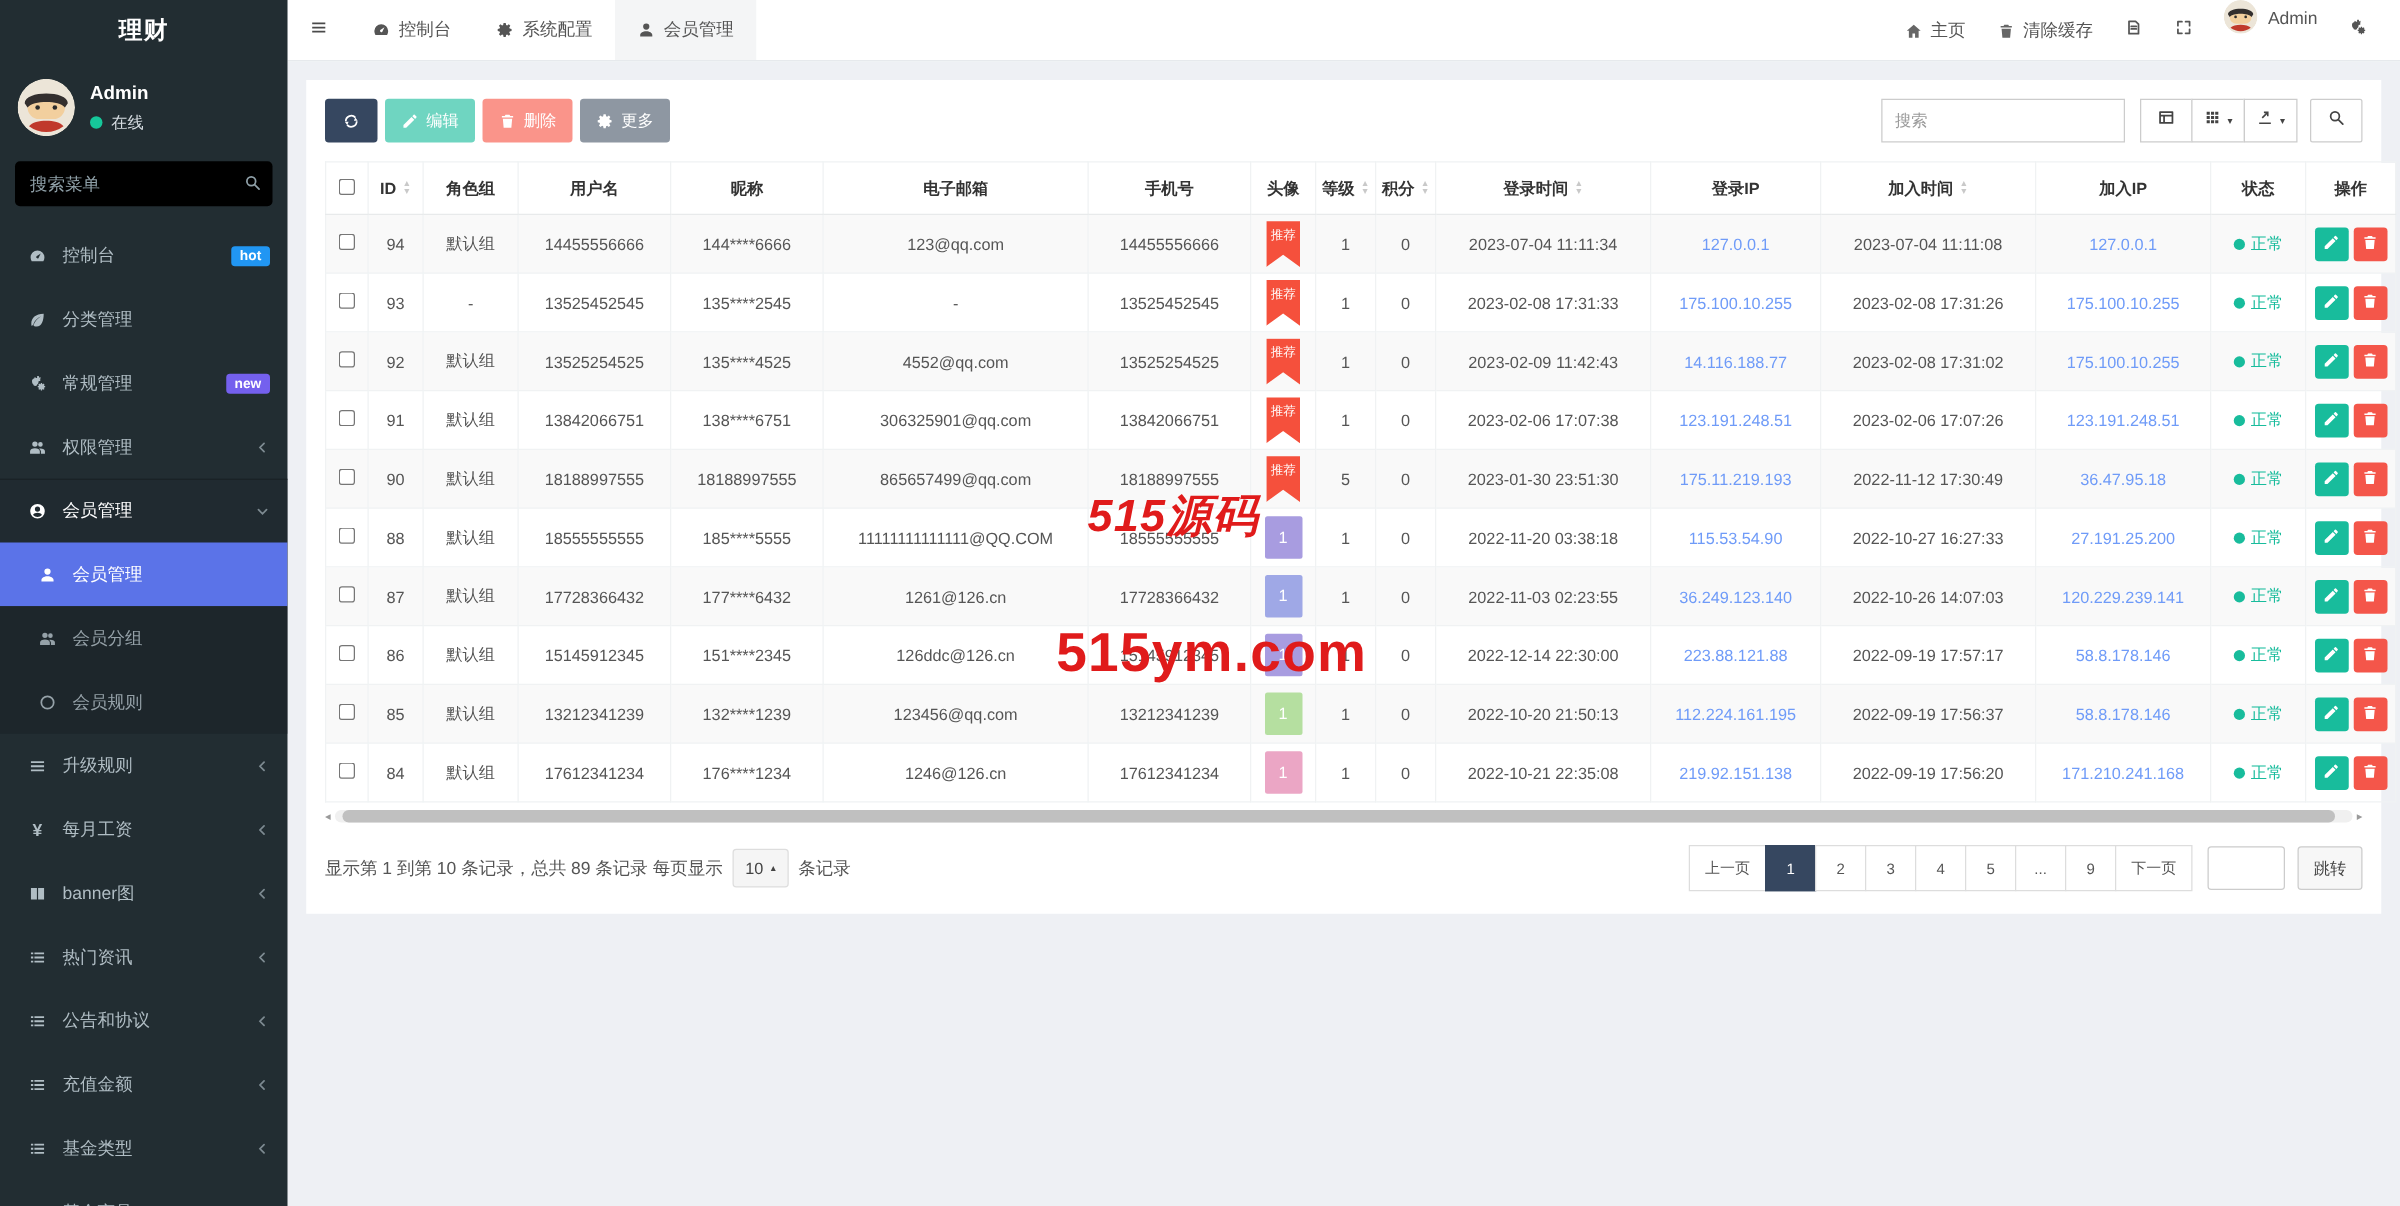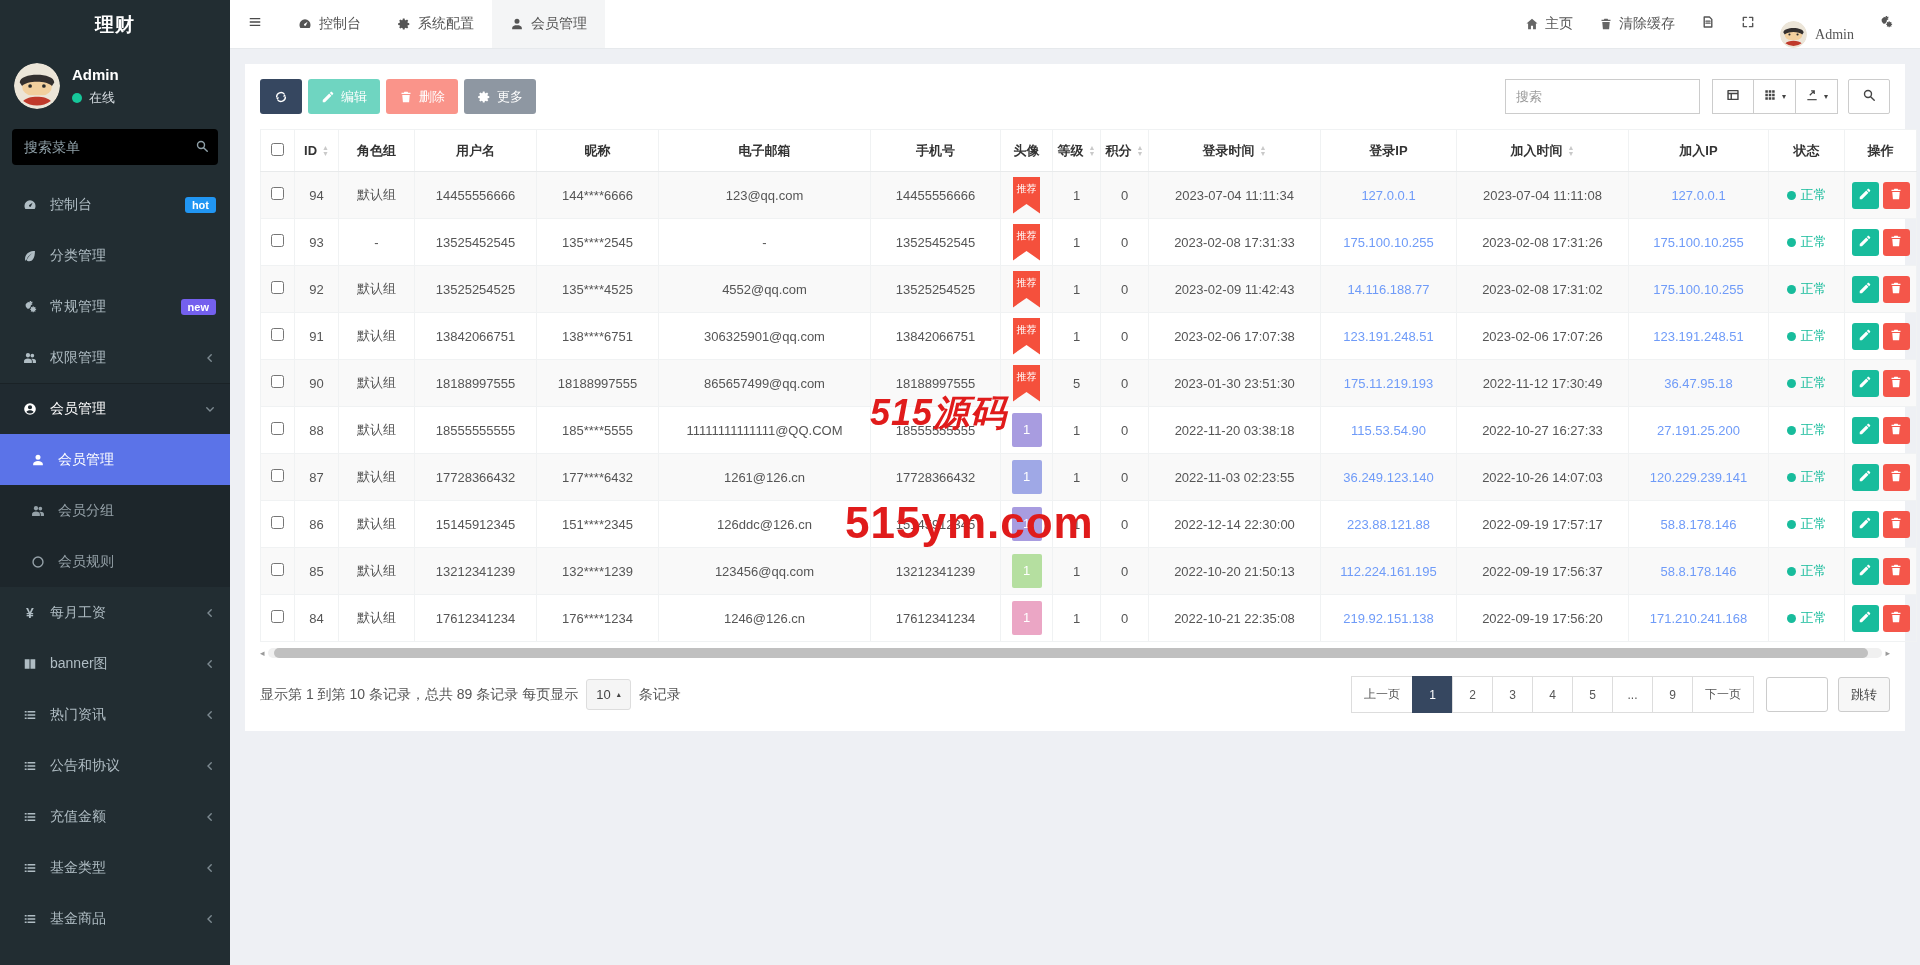--- a/index.html
+++ b/index.html
@@ -28,21 +28,21 @@
   .s-item.sub { background:#1d262b; padding-left:28px; color:#95a1a8; }
   .s-item.sub.active { background:#5b73e8; color:#fff; }
 
   
   .topbar { position:absolute; left:230px; right:0; top:0; height:49px; background:#fff; border-bottom:1px solid #e6e9ec; display:flex; align-items:stretch; z-index:4; }
   .tb-burger { width:50px; display:flex; align-items:center; justify-content:center; color:#4a4a4a; cursor:pointer; }
   .tb-tabs { display:flex; }
   .tb-tab { display:flex; align-items:center; padding:0 18px; font-size:14px; color:#555; cursor:pointer; }
   .tb-tab .ic { margin-right:7px; display:inline-flex; color:#555; }
   .tb-tab.active { background:#f4f5f6; }
-  .tb-right { margin-left:auto; display:flex; align-items:flex-end; padding-right:14px;font-family:Liberation Serif, serif; }
+  .tb-right { margin-left:auto; display:flex; align-items:flex-start; padding-right:14px; }
   .tb-link { display:flex; align-items:center; padding:0 13px; color:#555; font-size:14px; cursor:pointer; height:49px; }
   .tb-link .ic { margin-right:6px; display:inline-flex; color:#666; }
   .tb-iconbtn { padding:0 13px; color:#555; cursor:pointer; display:flex; align-items:center; height:49px; }
   .tb-admin { display:flex; align-items:center; padding:0 12px; cursor:pointer; }
   .tb-admin .avatar-img { width:27px; height:27px; border-radius:50%; overflow:hidden; margin-right:8px; }
   .tb-admin .nm { font-size:14px; color:#555; }
 
   
   .main { position:absolute; left:230px; right:0; top:49px; bottom:0; overflow:hidden; }
   .panel { margin:15px; background:#fff; padding:0 15px; }
@@ -204,20 +204,33 @@
         </span>
         <span class="lbl">会员分组</span>
       </div>
       <div class="s-item sub">
         <span class="ic">
           <svg viewBox="0 0 24 24" width="14" height="14" fill="none" stroke="currentColor" stroke-width="2.4" stroke-linecap="round" stroke-linejoin="round">
             <circle cx="12" cy="12" r="8.5"></circle>
           </svg>
         </span>
         <span class="lbl">会员规则</span>
+      </div>
+      <div class="s-item">
+        <span class="ic">
+          <svg viewBox="0 0 24 24" width="14" height="14" fill="currentColor">
+            <path d="M3 5h18v2.6H3zm0 5.7h18v2.6H3zm0 5.7h18v2.6H3z"></path>
+          </svg>
+        </span>
+        <span class="lbl">升级规则</span>
+        <span class="chev">
+          <svg viewBox="0 0 24 24" width="12" height="12" fill="none" stroke="currentColor" stroke-width="2.8" stroke-linecap="round">
+            <path d="M14.5 5.5L8 12l6.5 6.5"></path>
+          </svg>
+        </span>
       </div>
       <div class="s-item">
         <span class="ic">
           <span style="font-size:14px;font-weight:700;">¥</span>
         </span>
         <span class="lbl">每月工资</span>
         <span class="chev">
           <svg viewBox="0 0 24 24" width="12" height="12" fill="none" stroke="currentColor" stroke-width="2.8" stroke-linecap="round">
             <path d="M14.5 5.5L8 12l6.5 6.5"></path>
           </svg>

